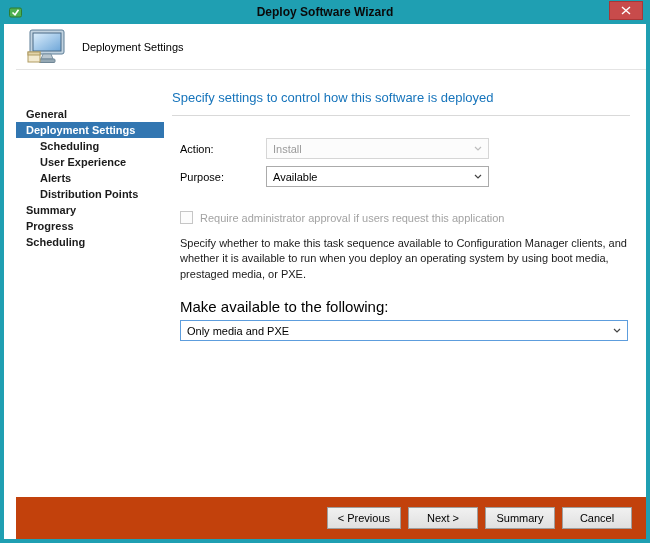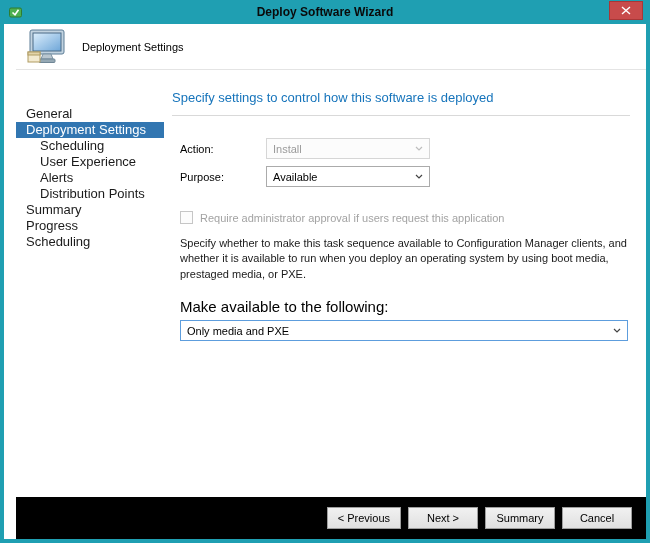--- a/index.html
+++ b/index.html
@@ -49,39 +49,39 @@
   }
   .header-icon { margin:2px 14px 0 10px; display:flex; }
   .header-title { font-size:11px; color:#000; }
 
   .body { flex:1; display:flex; overflow:hidden; }
 
   
   .sidebar { flex:0 0 148px; padding-top:36px; }
   .nav-item {
     height:16px; line-height:16px;
-    font-size:13px; color:#1b1b1b;
-    padding-left:10px; white-space:nowrap; cursor:default;
+    font-size:11px; color:#1b1b1b;
+    padding-left:10px; white-space:nowrap; cursor:default;font-weight:bold;
   }
   .nav-item.sub { padding-left:24px; }
   .nav-item.selected { background:#3276b1; color:#ffffff; }
 
   
   .main { flex:1; padding:20px 16px 0 8px; overflow:hidden; }
   .heading {
     margin:0 0 10px 0;
     font-size:13px; font-weight:400; color:#1674bb;
   }
   .rule { border:none; border-top:1px solid #d9d9d9; margin:0 0 22px 0; }
 
   .form-row { display:flex; align-items:center; margin:0 0 7px 8px; font-size:11px; color:#000; }
   .form-label { width:86px; flex:0 0 86px; }
 
   .combo {
-    width:164px; height:21px;
+    width:223px; height:21px;
     border:1px solid #ababab; background:#ffffff;
     display:flex; align-items:center; justify-content:space-between;
     padding:0 6px; font-size:11px; color:#000; cursor:default;
   }
   .combo .arrow { display:flex; }
   .combo.disabled { border-color:#d6d6d6; background:#fcfcfc; color:#9b9b9b; }
   .combo.full { width:calc(100% - 10px); margin-left:8px; border-color:#5d9ddd;text-align:center; }
 
   .checkbox-row {
     display:flex; align-items:center; gap:7px;
@@ -98,21 +98,21 @@
     font-size:11px; line-height:1.4; color:#1a1a1a;
     max-width:480px;
   }
 
   .make-label { margin:0 0 5px 8px; font-size:15px; color:#000; }
 
   
   .footer {
     flex:0 0 42px;
     display:flex; align-items:center; justify-content:flex-end;
-    gap:7px; padding-right:14px; background:#000000;
+    gap:7px; padding-right:14px; background:#c2410c;
   }
   .btn {
     min-width:70px; height:22px;
     background:linear-gradient(#f1f1f1,#e0e0e0);
     border:1px solid #9e9e9e;
     font-family:inherit; font-size:11px; color:#000;
     padding:0 10px; cursor:default;
   }
 </style>
 </head>

